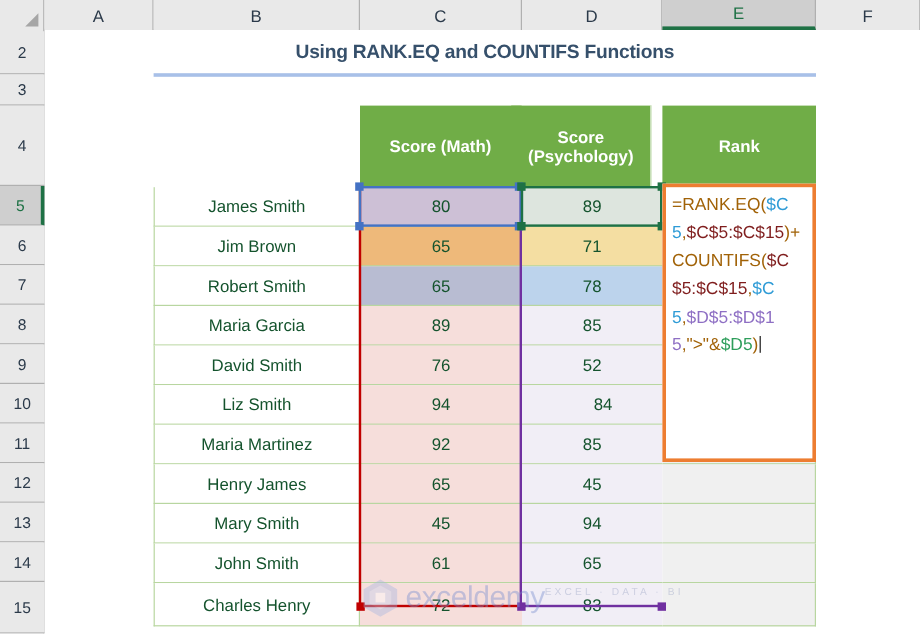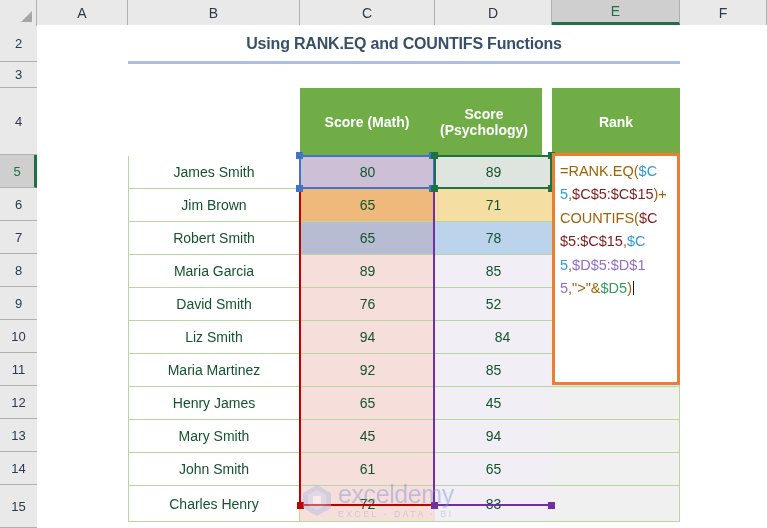--- a/index.html
+++ b/index.html
@@ -112,21 +112,21 @@
     display:inline-block; width:1px; height:14px;
     background:#1a1a1a; vertical-align:-2px; margin-left:1px;
   }
 
   
   .watermark {
     position:absolute; display:flex; align-items:center;
     opacity:0.42; pointer-events:none;
   }
   .wm-hex { width:30px; height:33px; margin-right:6px; }
-  .wm-text { display:flex; flex-direction:column; line-height:1; }
+  .wm-text { display:flex; flex-direction:row; line-height:1; }
   .wm-main { font-size:25px; color:#7a8fd0; letter-spacing:-0.4px; }
   .wm-sub  { font-size:8.5px; color:#9aa4c4; letter-spacing:2.6px; margin-top:3px; }
 </style>
 </head>
 <body>
 
 <div id="sheet">
 
   <div class="colhead-strip">
     <div class="corner">

